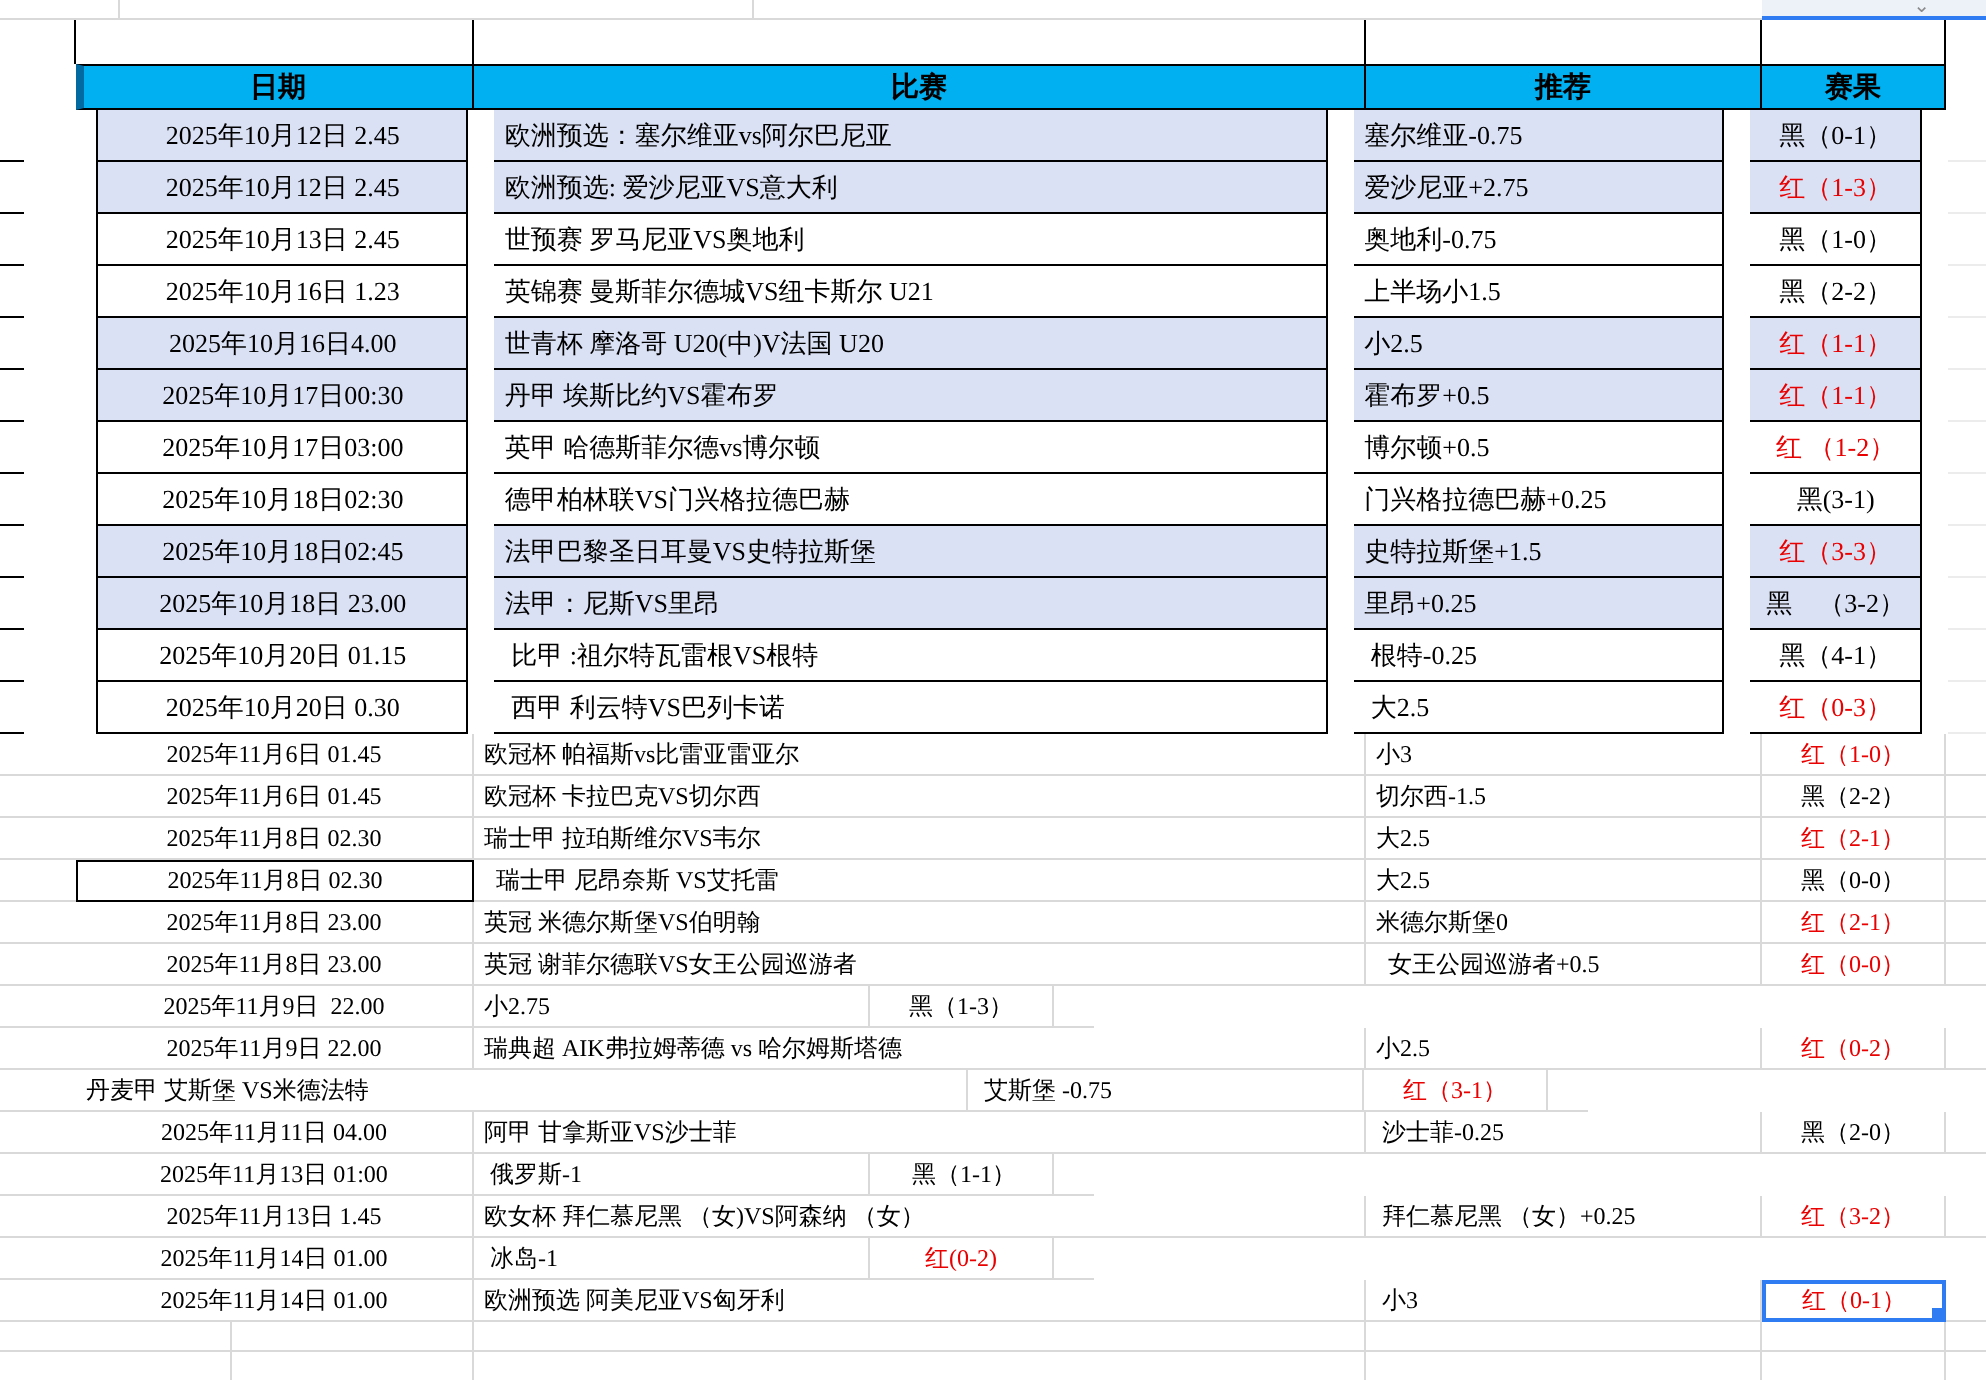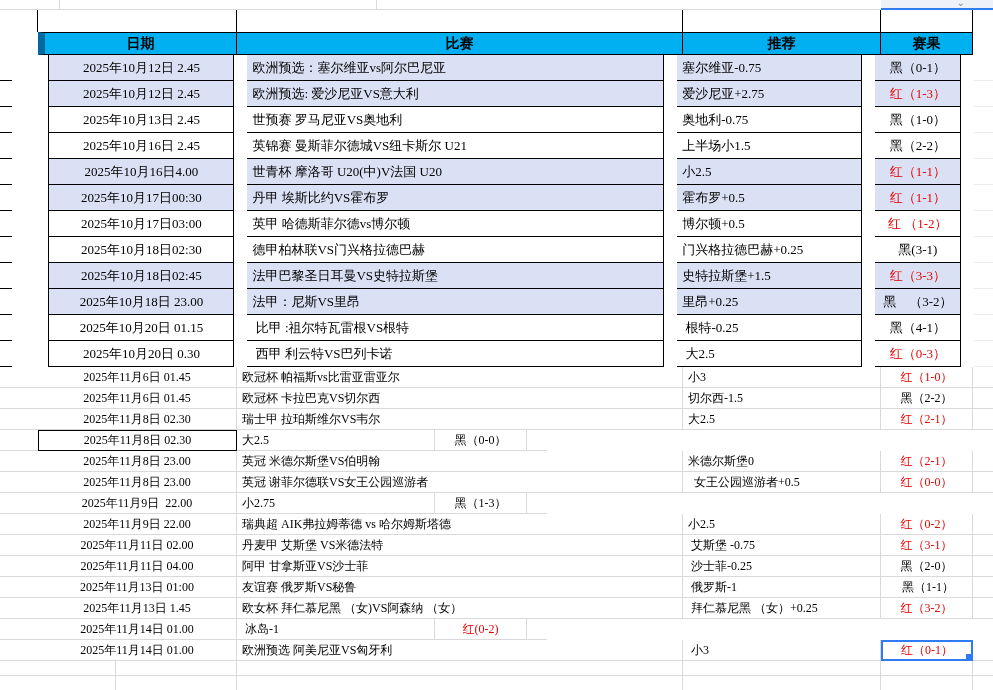--- a/index.html
+++ b/index.html
@@ -19,21 +19,21 @@
   .blank-row div{box-sizing:border-box; border-right:1px solid #000; height:22px;}
   .blank-row .b0{width:38px;} .blank-row .b1{width:199px;} .blank-row .b2{width:446px;}
   .blank-row .b3{width:198px;} .blank-row .b4{width:92px;}
   .blank-row .b5{width:20px; border-right:none;}
   
   .hrow{display:flex; height:23px;}
   .hrow .gut{width:38px;}
   .hrow .h{box-sizing:border-box; background:var(--header_bg,#00b0f0);
     border:1px solid #000; border-left:none; display:flex; align-items:center; justify-content:center;
     font-weight:bold; font-size:14px;}
-  .hrow .h.first{border-left:7px solid #0369a1;}
+  .hrow .h.first{border-left:4px solid #0369a1;}
   .hrow .w1{width:199px;} .hrow .w2{width:446px;} .hrow .w3{width:198px;} .hrow .w4{width:92px;}
   .hrow .fill{width:20px;}
   
   .row{display:flex; position:relative;}
   .row .cell{box-sizing:border-box; display:flex; align-items:center; white-space:pre; overflow:hidden;}
   .row .gut{width:38px; position:relative; box-sizing:border-box;}
   .row .c-date{width:199px; justify-content:center;}
   .row .c-match{width:446px; padding-left:5px;}
   .row .c-pick{width:198px; padding-left:5px;text-align:right;}
   .row .c-result{width:92px; justify-content:center; position:relative;}
@@ -113,21 +113,21 @@
       <div class="row upper">
     <div class="gut"></div>
     <div class="cell c-date">2025年10月13日 2.45</div>
     <div class="cell c-match">世预赛 罗马尼亚VS奥地利</div>
     <div class="cell c-pick">奥地利-0.75</div>
     <div class="cell c-result">黑（1-0）</div>
     <div class="filler"></div>
   </div>
       <div class="row upper">
     <div class="gut"></div>
-    <div class="cell c-date">2025年10月16日 2.45</div>
+    <div class="cell c-date">2025年10月16日 1.23</div>
     <div class="cell c-match">英锦赛 曼斯菲尔德城VS纽卡斯尔 U21</div>
     <div class="cell c-pick">上半场小1.5</div>
     <div class="cell c-result">黑（2-2）</div>
     <div class="filler"></div>
   </div>
       <div class="row upper band">
     <div class="gut"></div>
     <div class="cell c-date">2025年10月16日4.00</div>
     <div class="cell c-match">世青杯 摩洛哥 U20(中)V法国 U20</div>
     <div class="cell c-pick">小2.5</div>
@@ -210,20 +210,21 @@
     <div class="gut"></div>
     <div class="cell c-date">2025年11月8日 02.30</div>
     <div class="cell c-match">瑞士甲 拉珀斯维尔VS韦尔</div>
     <div class="cell c-pick">大2.5</div>
     <div class="cell c-result red">红（2-1）</div>
     <div class="filler"></div>
   </div>
       <div class="row lower">
     <div class="gut"></div>
     <div class="cell c-date boxed">2025年11月8日 02.30</div>
+    <div class="cell c-match">  瑞士甲 尼昂奈斯 VS艾托雷</div>
     <div class="cell c-pick">大2.5</div>
     <div class="cell c-result">黑（0-0）</div>
     <div class="filler"></div>
   </div>
       <div class="row lower">
     <div class="gut"></div>
     <div class="cell c-date">2025年11月8日 23.00</div>
     <div class="cell c-match">英冠 米德尔斯堡VS伯明翰</div>
     <div class="cell c-pick">米德尔斯堡0</div>
     <div class="cell c-result red">红（2-1）</div>
@@ -247,38 +248,36 @@
       <div class="row lower">
     <div class="gut"></div>
     <div class="cell c-date">2025年11月9日 22.00</div>
     <div class="cell c-match">瑞典超 AIK弗拉姆蒂德 vs 哈尔姆斯塔德</div>
     <div class="cell c-pick">小2.5</div>
     <div class="cell c-result red">红（0-2）</div>
     <div class="filler"></div>
   </div>
       <div class="row lower">
     <div class="gut"></div>
-    <div class="cell c-date">2025年11月11日 02.00</div>
     <div class="cell c-match">丹麦甲 艾斯堡 VS米德法特</div>
     <div class="cell c-pick"> 艾斯堡 -0.75</div>
     <div class="cell c-result red">红（3-1）</div>
     <div class="filler"></div>
   </div>
       <div class="row lower">
     <div class="gut"></div>
     <div class="cell c-date">2025年11月11日 04.00</div>
     <div class="cell c-match">阿甲 甘拿斯亚VS沙士菲</div>
     <div class="cell c-pick"> 沙士菲-0.25</div>
     <div class="cell c-result">黑（2-0）</div>
     <div class="filler"></div>
   </div>
       <div class="row lower">
     <div class="gut"></div>
     <div class="cell c-date">2025年11月13日 01:00</div>
-    <div class="cell c-match">友谊赛 俄罗斯VS秘鲁</div>
     <div class="cell c-pick"> 俄罗斯-1</div>
     <div class="cell c-result"> 黑（1-1）</div>
     <div class="filler"></div>
   </div>
       <div class="row lower">
     <div class="gut"></div>
     <div class="cell c-date">2025年11月13日 1.45</div>
     <div class="cell c-match">欧女杯 拜仁慕尼黑 （女)VS阿森纳 （女）</div>
     <div class="cell c-pick"> 拜仁慕尼黑 （女）+0.25</div>
     <div class="cell c-result red">红（3-2）</div>

